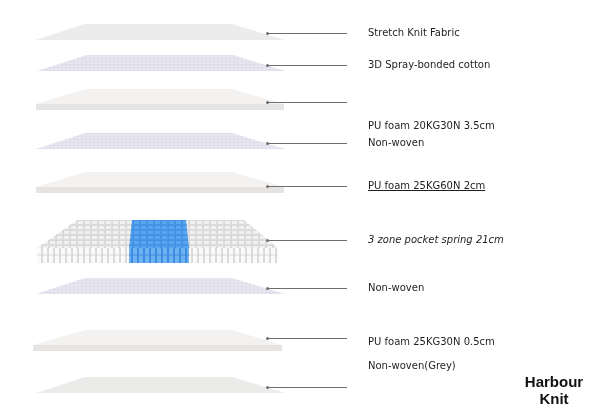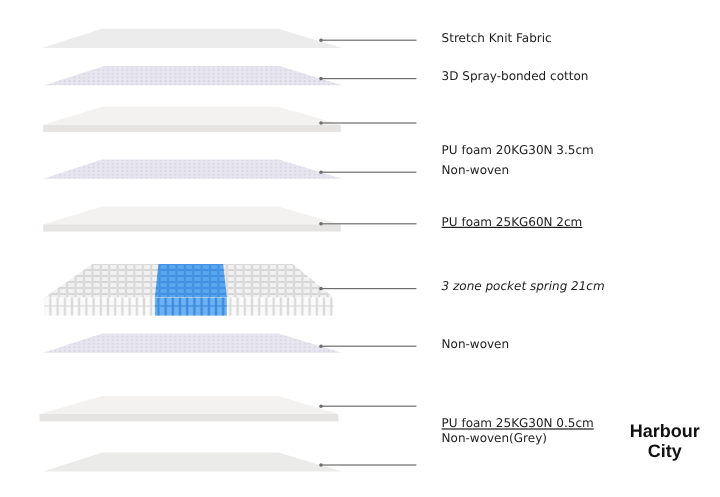--- a/index.html
+++ b/index.html
@@ -1,21 +1,21 @@
 <!DOCTYPE html>
 <html><head>
 <meta charset="utf-8">
 <style>
   html, body { margin:0; padding:0; background:#ffffff; }
   body { width:600px; height:414px; position:relative; overflow:hidden; font-family:"DejaVu Sans", sans-serif; }
   .layer { position:absolute; left:0; top:0; }
   .leader { position:absolute; height:1px; background:#6e6e6e; }
   .dot { position:absolute; width:3px; height:3px; border-radius:50%; background:#6e6e6e; }
   .label { position:absolute; left:368px; font-size:10px; color:#1e1e1e; white-space:nowrap; line-height:12px; }
-  .brand { position:absolute; font-family:"Liberation Sans", sans-serif; font-weight:bold; font-size:15px; color:#111; text-align:center; line-height:17px; left:520px; top:351px; width:68px; }
+  .brand { position:absolute; font-family:"Liberation Sans", sans-serif; font-weight:bold; font-size:15px; color:#111; text-align:center; line-height:17px; left:520px; top:373px; width:68px; }
 </style>
 </head>
 <body>
 
 <svg class="layer" width="600" height="414">
   <defs>
     <pattern id="dots" width="4" height="3" patternUnits="userSpaceOnUse">
       <rect width="4" height="3" fill="#e7e5ef"></rect>
       <circle cx="2" cy="1.5" r="0.8" fill="#d6d3e2"></circle>
     </pattern>
@@ -99,19 +99,19 @@
 <div class="dot" style="left:266px;top:386px;"></div>
 <div class="leader" style="left:267px;top:387px;width:80px;"></div>
 
 <div class="label" style="top:27px;">Stretch Knit Fabric</div>
 <div class="label" style="top:59px;">3D Spray-bonded cotton</div>
 <div class="label" style="top:96px;margin-top:24px;">PU foam 20KG30N 3.5cm</div>
 <div class="label" style="top:137px;">Non-woven</div>
 <div class="label" style="top:180px;text-decoration:underline;">PU  foam 25KG60N 2cm</div>
 <div class="label" style="top:234px;font-style:italic;">3 zone pocket spring 21cm</div>
 <div class="label" style="top:282px;">Non-woven</div>
-<div class="label" style="top:348px;text-decoration:underline;">PU  foam 25KG30N 0.5cm</div>
+<div class="label" style="top:336px;">PU  foam 25KG30N 0.5cm</div>
 <div class="label" style="top:360px;">Non-woven(Grey)</div>
 
 <div class="brand">
   <div>Harbour</div>
-  <div>City</div>
+  <div>Knit</div>
 </div>
 
 </body></html>

